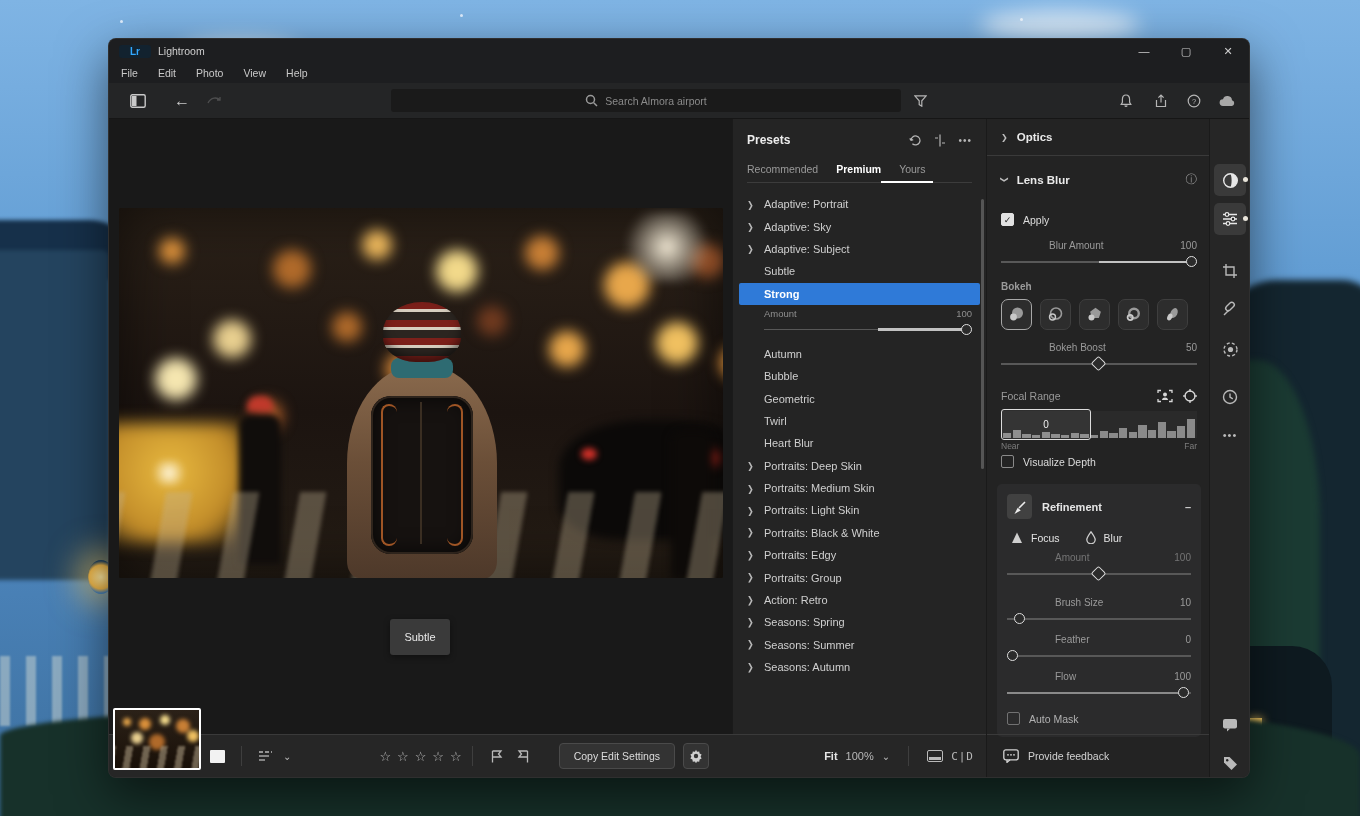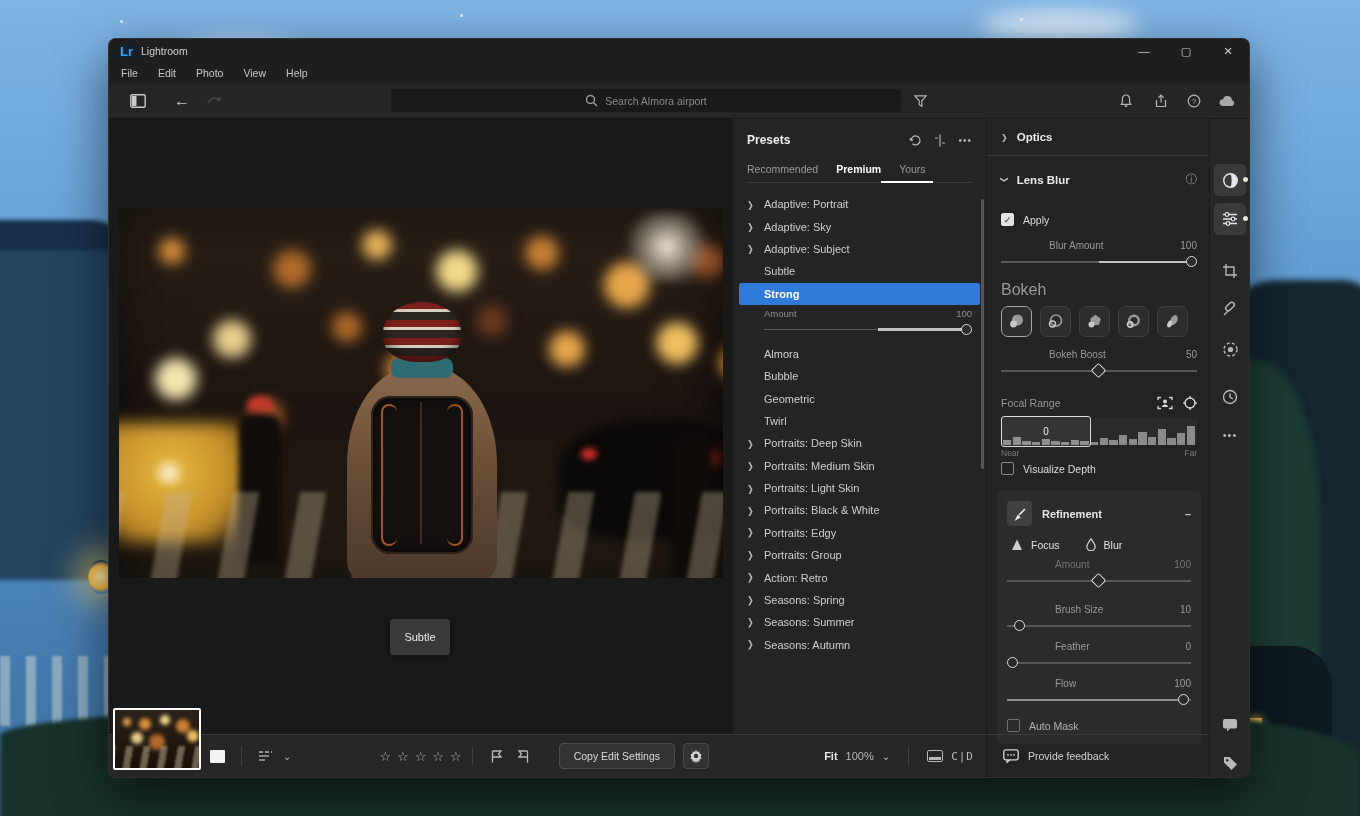--- a/index.html
+++ b/index.html
@@ -16,21 +16,21 @@
   .cabin-left { position:absolute; left:-40px; top:250px; width:150px; height:330px; background:#24445f; border-radius:8px; filter:blur(2px); }
   .cabin-roof { position:absolute; left:-60px; top:220px; width:200px; height:60px; background:#16304a; border-radius:10px 60px 10px 10px; filter:blur(2px); }
   .lantern { position:absolute; left:88px; top:560px; width:26px; height:34px; background:radial-gradient(circle,#ffe9a0 0%,#f0b84a 55%,rgba(240,184,74,0) 75%); border-radius:50%; box-shadow:0 0 30px 12px rgba(250,210,110,.55); }
   .bike { position:absolute; left:40px; bottom:24px; width:150px; height:90px; border:0; }
   .bike span { position:absolute; width:54px; height:54px; border:5px solid #20333c; border-radius:50%; bottom:0; }
   .bike span:last-child { left:80px; }
   .fence { position:absolute; left:0; bottom:90px; width:120px; height:70px; background:repeating-linear-gradient(90deg,#cfd8d2 0 10px,transparent 10px 26px); opacity:.5; filter:blur(1px); }
   
   .window { position:absolute; left:108px; top:38px; width:1142px; height:740px; background:#232323; border-radius:8px; overflow:hidden; box-shadow:0 18px 50px rgba(0,0,0,.55); border:1px solid rgba(255,255,255,.06); color:#d7d7d7; font-size:11px; }
   .titlebar { height:24px; background:#1d1e20; display:flex; align-items:center; padding-left:10px; }
-  .app-logo { width:15px; height:13px; border-radius:3px; background:#12222f; color:#31a8ff; font-size:13px; font-weight:bold; display:flex; align-items:center; justify-content:center; margin-right:7px; }
+  .app-logo { width:32px; height:13px; border-radius:3px; background:#12222f; color:#31a8ff; font-size:10px; font-weight:bold; display:flex; align-items:center; justify-content:center; margin-right:7px; }
   .app-title { font-size:10.5px; color:#cfcfcf; }
   .win-controls { margin-left:auto; display:flex; height:100%; }
   .win-btn { width:42px; display:flex; align-items:center; justify-content:center; color:#cfcfcf; font-size:11px; }
   .menubar { height:20px; background:#1d1e20; display:flex; align-items:center; gap:20px; padding-left:12px; font-size:10.5px; color:#c9c9c9; }
   .toolbar { height:36px; background:#242526; display:flex; align-items:center; position:relative; border-bottom:1px solid #161616; }
   .tb-icon { width:26px; height:26px; display:flex; align-items:center; justify-content:center; color:#c9c9c9; }
   .searchbox { position:absolute; left:282px; width:510px; height:23px; top:6px; background:#1a1a1a; border-radius:3px; display:flex; align-items:center; justify-content:center; gap:7px; color:#8a8a8a; font-size:10.5px; }
   .content { position:absolute; top:80px; left:0; right:0; bottom:0; }
   
   .viewer { position:absolute; left:0; top:0; width:623px; bottom:43px; background:#191919; }
@@ -86,21 +86,21 @@
   
   .editp { position:absolute; left:877px; top:0; width:225px; bottom:0; background:#232323; border-left:1px solid #1a1a1a; font-size:10.5px; }
   .sect-head { display:flex; align-items:center; gap:9px; padding:12px 14px; color:#e9e9e9; font-weight:bold; font-size:11.5px; }
   .sect-head .chev { font-size:8px; color:#bdbdbd; }
   .divider { height:1px; background:#3a3a3a; }
   .lb-body { padding:4px 14px 0 14px; }
   .check-row { display:flex; align-items:center; gap:9px; margin:10px 0 14px 0; color:#dcdcdc; }
   .cbox { width:13px; height:13px; border-radius:2px; border:1px solid #8a8a8a; background:transparent; display:flex; align-items:center; justify-content:center; font-size:9px; color:#1c1c1c; }
   .cbox.on { background:#e2e2e2; border-color:#e2e2e2; font-weight:bold; }
   .srow-head { display:flex; justify-content:space-between; color:#9a9a9a; font-size:10px; margin-top:8px;padding-left:48px; }
-  .label-dim { color:#9a9a9a; font-size:16px; }
+  .label-dim { color:#9a9a9a; font-size:10px;font-weight:bold; }
   .bokeh-btns { display:flex; gap:8px; margin-top:7px; }
   .bok { width:31px; height:31px; border-radius:7px; background:#2d2d2d; border:1px solid #3e3e3e; display:flex; align-items:center; justify-content:center; }
   .bok.sel { border:1.5px solid #a8a8a8; }
   .focal-head { display:flex; align-items:center; margin-top:18px; color:#9a9a9a; }
   .focal-icons { margin-left:auto; display:flex; gap:10px; color:#d8d8d8; }
   .hist { position:relative; margin-top:8px; height:27px; background:#2a2a2a; display:flex; align-items:flex-end; gap:1.5px; padding:0 2px; }
   .hist i { flex:1; background:#8a8a8a; }
   .hist-sel { position:absolute; left:0; top:-2px; bottom:-2px; width:46%; border:1.5px solid #dcdcdc; border-radius:3px; background:rgba(255,255,255,.05); display:flex; align-items:center; justify-content:center; color:#efefef; font-size:10px; }
   .nearfar { display:flex; justify-content:space-between; color:#7e7e7e; font-size:8.5px; margin-top:3px; }
   .refine { margin:16px 10px 0 10px; background:#2b2b2c; border-radius:5px; padding:10px 10px 12px 10px; }
@@ -308,30 +308,33 @@
             <span>Amount</span>
             <span>100</span>
           </div>
           <div class="slider">
             <i class="tr"></i>
               <i class="fl" style="left:55%;right:4px"></i>
               <b class="knob" style="right:0"></b>
           </div>
         </div>
         <div class="prow child">
-            <span>Almora</span>
+            <span>Autumn</span>
           </div>
         <div class="prow child">
             <span>Bubble</span>
           </div>
         <div class="prow child">
             <span>Geometric</span>
           </div>
         <div class="prow child">
             <span>Twirl</span>
+          </div>
+        <div class="prow child">
+            <span>Heart Blur</span>
           </div>
         <div class="prow">
             <span class="chev">❯</span>
             <span>Portraits: Deep Skin</span>
           </div>
         <div class="prow">
             <span class="chev">❯</span>
             <span>Portraits: Medium Skin</span>
           </div>
         <div class="prow">

